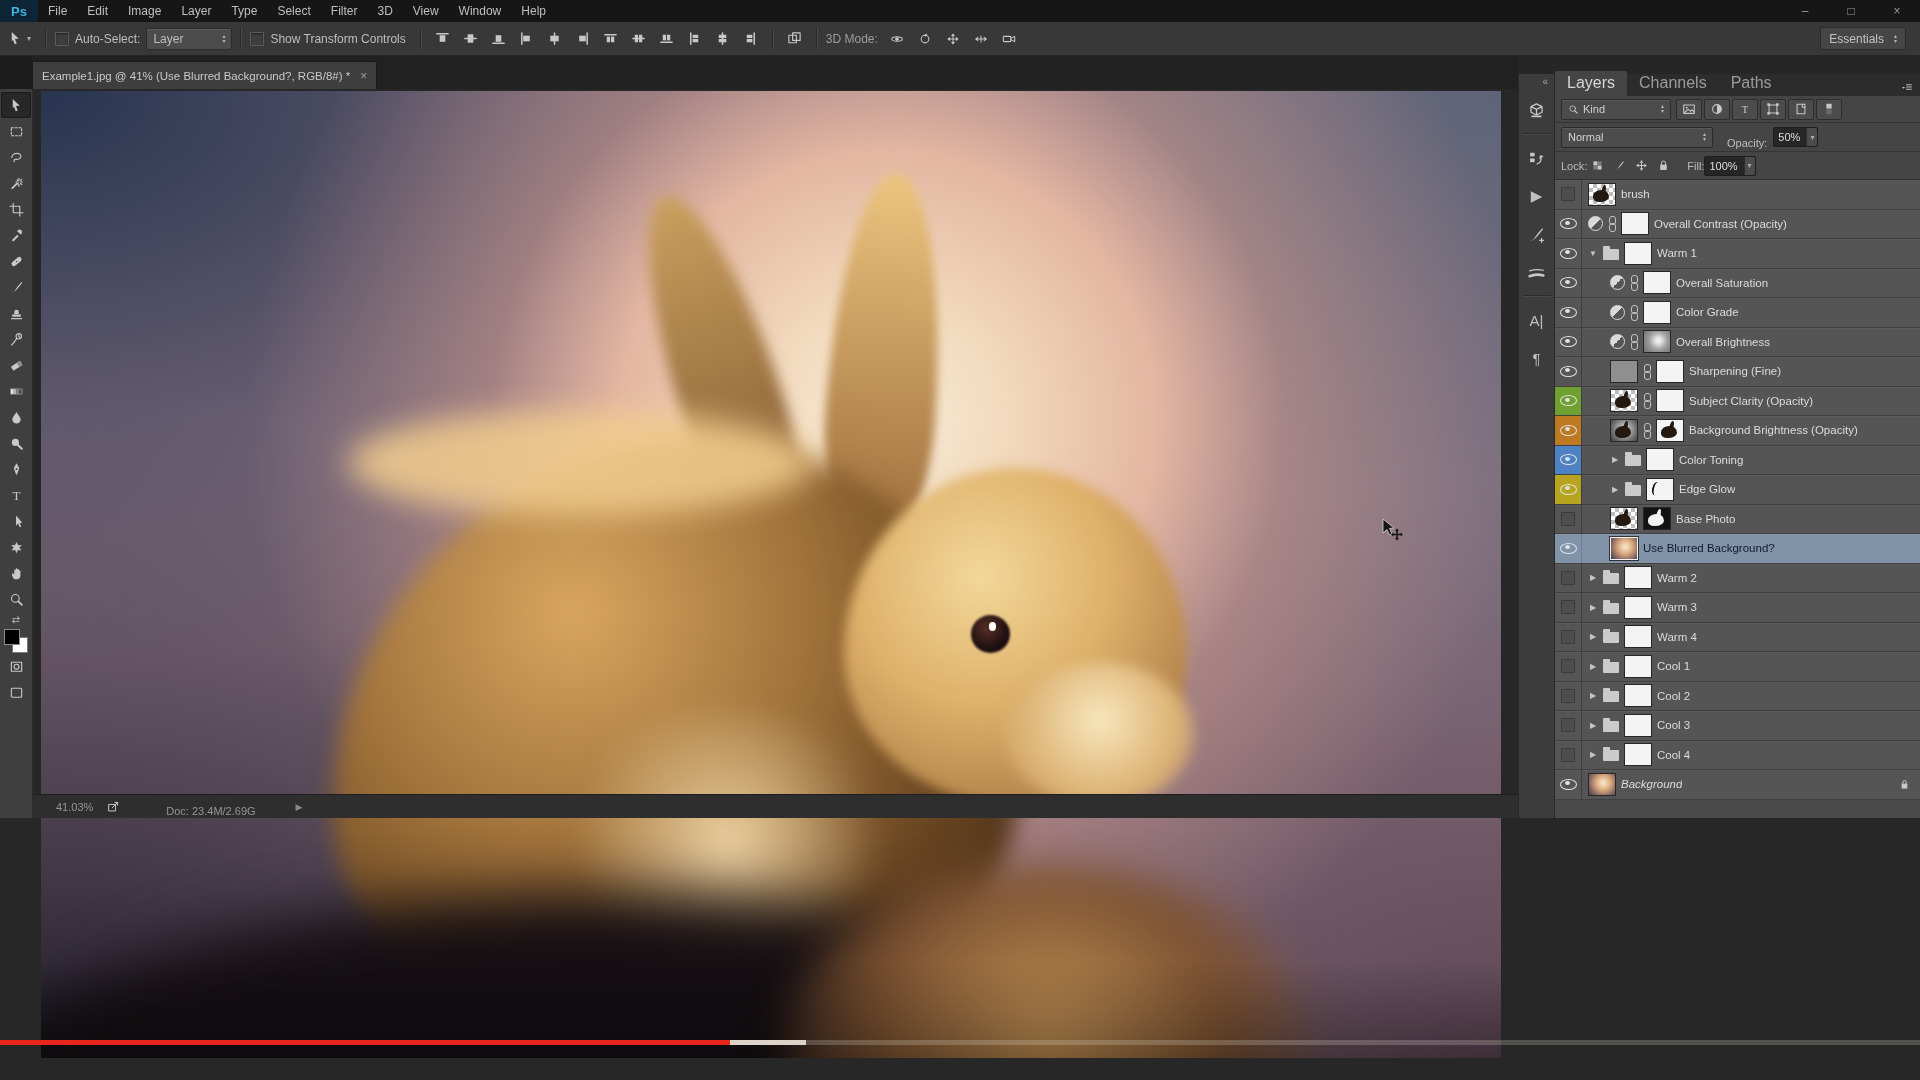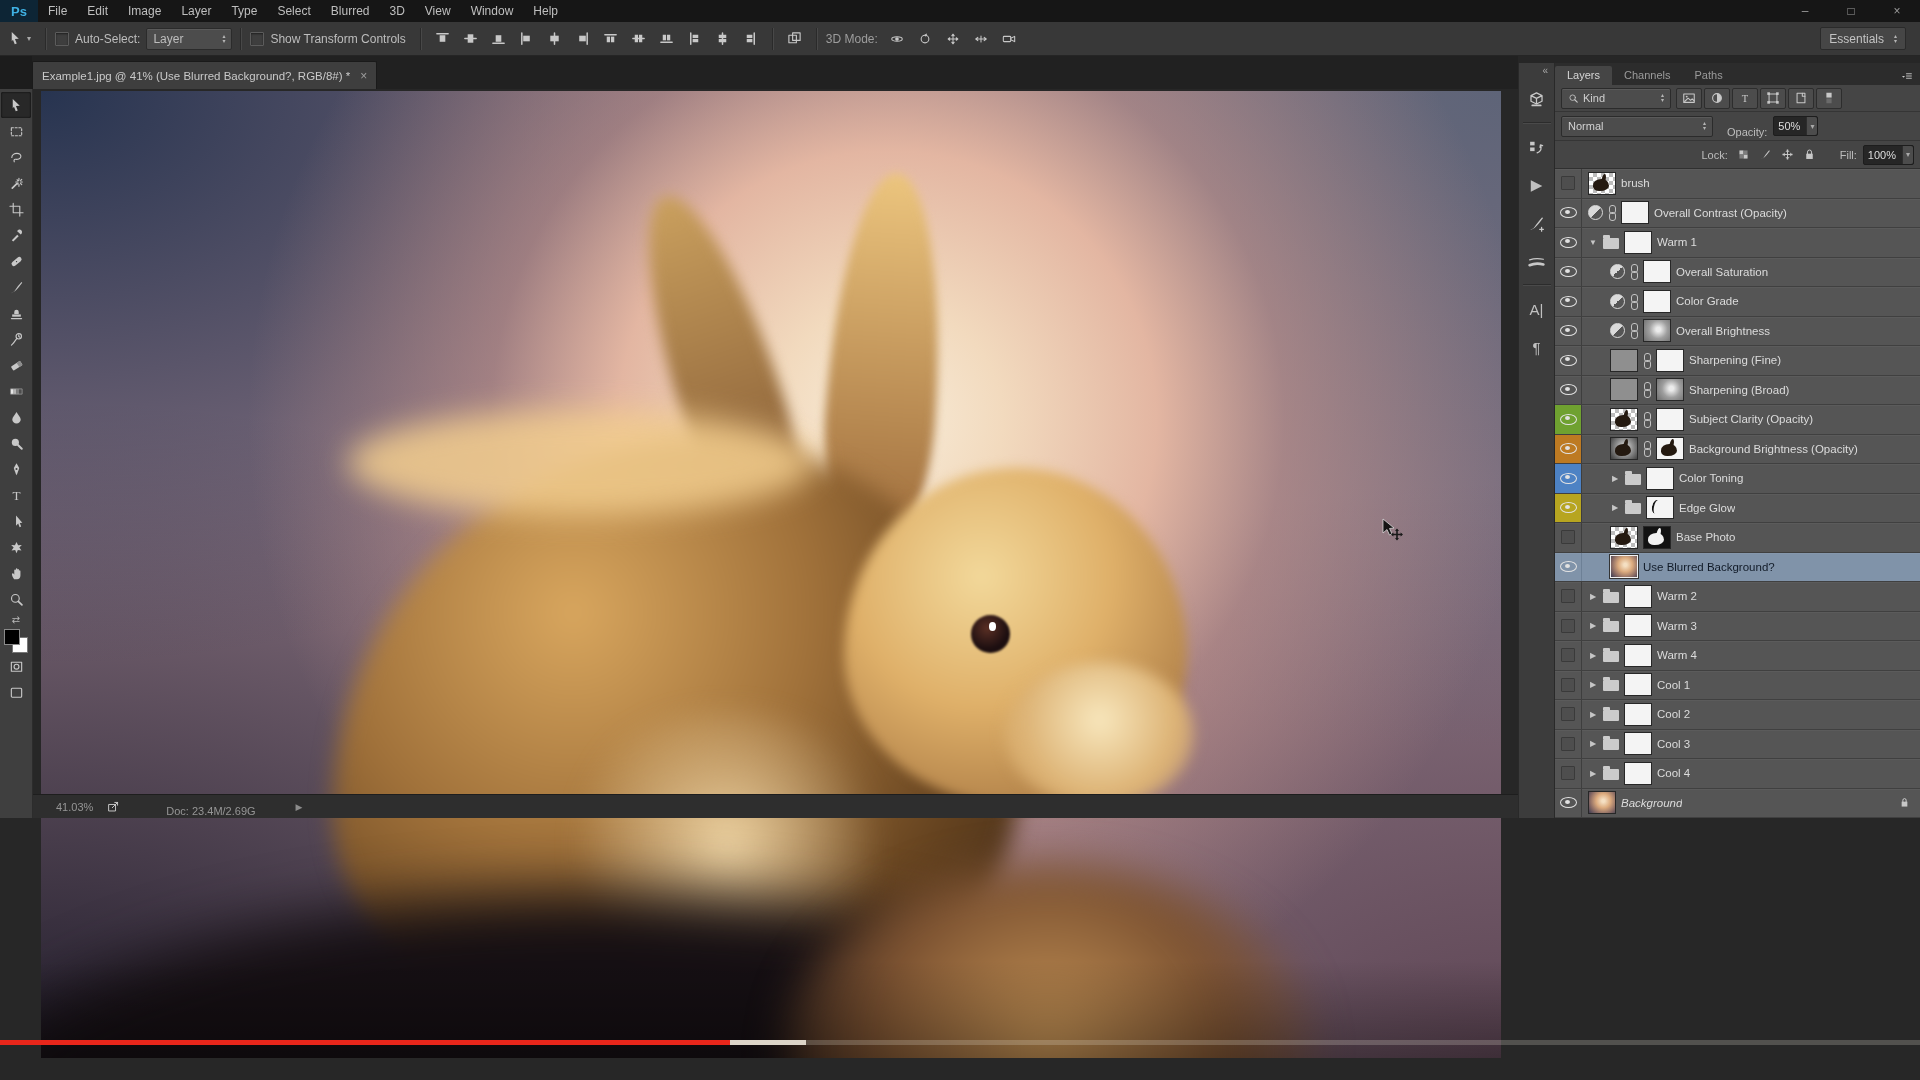--- a/index.html
+++ b/index.html
@@ -93,36 +93,36 @@
   .panelstrip{width:35px;background:#3c3c3c;border-left:1px solid #292929;border-right:1px solid #292929;
               display:flex;flex-direction:column;align-items:center;}
   .stripcollapse{align-self:flex-end;color:#a7a7a7;font-size:10px;padding:2px 6px 4px 0;}
   .stripicon{width:30px;height:38px;display:flex;align-items:center;justify-content:center;color:#c0c0c0;}
   .stripdiv{width:28px;height:1px;background:#2c2c2c;border-bottom:1px solid #4a4a4a;margin:4px 0;}
   
   .rightcol{flex:1;display:flex;flex-direction:column;}
   .rtopgap{height:18px;background:#262626;}
   .panelsrow{flex:1;display:flex;}
   .layerspanel{flex:1;display:flex;flex-direction:column;background:#454545;}
-  .ptabs{height:22px;background:#2c2c2c;display:flex;align-items:flex-end;font-size:11px;}
+  .ptabs{height:22px;background:#2c2c2c;display:flex;align-items:flex-end;font-size:16px;}
   .ptab{padding:3px 12px 4px;color:#9b9b9b;}
   .ptab.active{background:#454545;color:#d6d6d6;border-radius:2px 2px 0 0;}
   .pmenu{margin-left:auto;margin-right:6px;color:#b0b0b0;padding-bottom:3px;}
   .pfilter{height:26px;display:flex;align-items:center;padding:0 6px;gap:5px;border-bottom:1px solid #353535;}
   .kind-dd{width:96px;height:19px;font-size:11px;color:#cfcfcf;}
   .fbtn{width:24px;height:19px;background:#4c4c4c;border:1px solid #2d2d2d;border-radius:2px;
         display:flex;align-items:center;justify-content:center;color:#c9c9c9;font-size:11px;}
   .pblend{height:28px;display:flex;align-items:center;padding:0 6px;gap:6px;border-bottom:1px solid #353535;font-size:11px;}
   .blend-dd{width:138px;height:19px;font-size:11px;color:#d2d2d2;}
   .vfield{display:flex;align-items:center;background:#262626;border:1px solid #1d1d1d;border-radius:2px;
           height:18px;padding:0 4px;gap:6px;color:#dedede;font-size:11px;}
   .vcaret{background:#4c4c4c;border-left:1px solid #2d2d2d;align-self:stretch;display:flex;align-items:center;
           padding:0 3px;margin-right:-4px;border-radius:0 2px 2px 0;}
   .plabel{color:#bdbdbd;}
-  .plock{height:27px;display:flex;align-items:center;padding:0 6px;gap:6px;border-bottom:1px solid #303030;font-size:11px;justify-content:flex-end;}
+  .plock{height:27px;display:flex;align-items:center;padding:0 6px;border-bottom:1px solid #303030;font-size:11px;}
   .lockbtn{width:20px;height:18px;display:flex;align-items:center;justify-content:center;}
   
   .plist{flex:1;overflow:hidden;background:#4a4a4a;}
   .lrow{height:28.5px;display:flex;align-items:stretch;background:#555555;
         border-bottom:1px solid #404040;box-shadow:inset 0 1px 0 rgba(255,255,255,.04);font-size:11.5px;color:#dcdcdc;}
   .lrow.selected{background:#8093a9;color:#111b28;}
   .eyecell{width:26px;flex:none;border-right:1px solid #3e3e3e;display:flex;align-items:center;justify-content:center;}
   .eyecell.c-orange{background:#bd7a22;}
   .eyecell.c-green{background:#6fa130;}
   .eyecell.c-blue{background:#4d82c4;}
@@ -180,21 +180,21 @@
 
   <div class="menubar">
     <div class="pslogo">Ps</div>
     <div id="menu-items" style="display:flex;">
         <span class="menuitem">File</span>
         <span class="menuitem">Edit</span>
         <span class="menuitem">Image</span>
         <span class="menuitem">Layer</span>
         <span class="menuitem">Type</span>
         <span class="menuitem">Select</span>
-        <span class="menuitem">Blurred</span>
+        <span class="menuitem">Filter</span>
         <span class="menuitem">3D</span>
         <span class="menuitem">View</span>
         <span class="menuitem">Window</span>
         <span class="menuitem">Help</span>
       </div>
     <div class="mspacer"></div>
     <div class="winbtn">–</div>
     <div class="winbtn">□</div>
     <div class="winbtn">×</div>
   </div>
@@ -759,31 +759,20 @@
                   <span class="eye"></span>
                 </div>
                 <div class="lcontent" style="padding-left: 28px;">
                   <span class="thumb t-gray"></span>
                   <span class="chain"></span>
                   <span class="thumb m-white"></span>
                   <span class="lname">Sharpening (Fine)</span>
                 </div>
               </div>
               <div class="lrow">
-                <div class="eyecell">
-                  <span class="eye"></span>
-                </div>
-                <div class="lcontent" style="padding-left: 28px;">
-                  <span class="thumb t-gray"></span>
-                  <span class="chain"></span>
-                  <span class="thumb m-grayblob"></span>
-                  <span class="lname">Sharpening (Broad)</span>
-                </div>
-              </div>
-              <div class="lrow">
                 <div class="eyecell c-green">
                   <span class="eye"></span>
                 </div>
                 <div class="lcontent" style="padding-left: 28px;">
                   <span class="thumb t-checker rb-dark"></span>
                   <span class="chain"></span>
                   <span class="thumb m-white"></span>
                   <span class="lname">Subject Clarity (Opacity)</span>
                 </div>
               </div>

